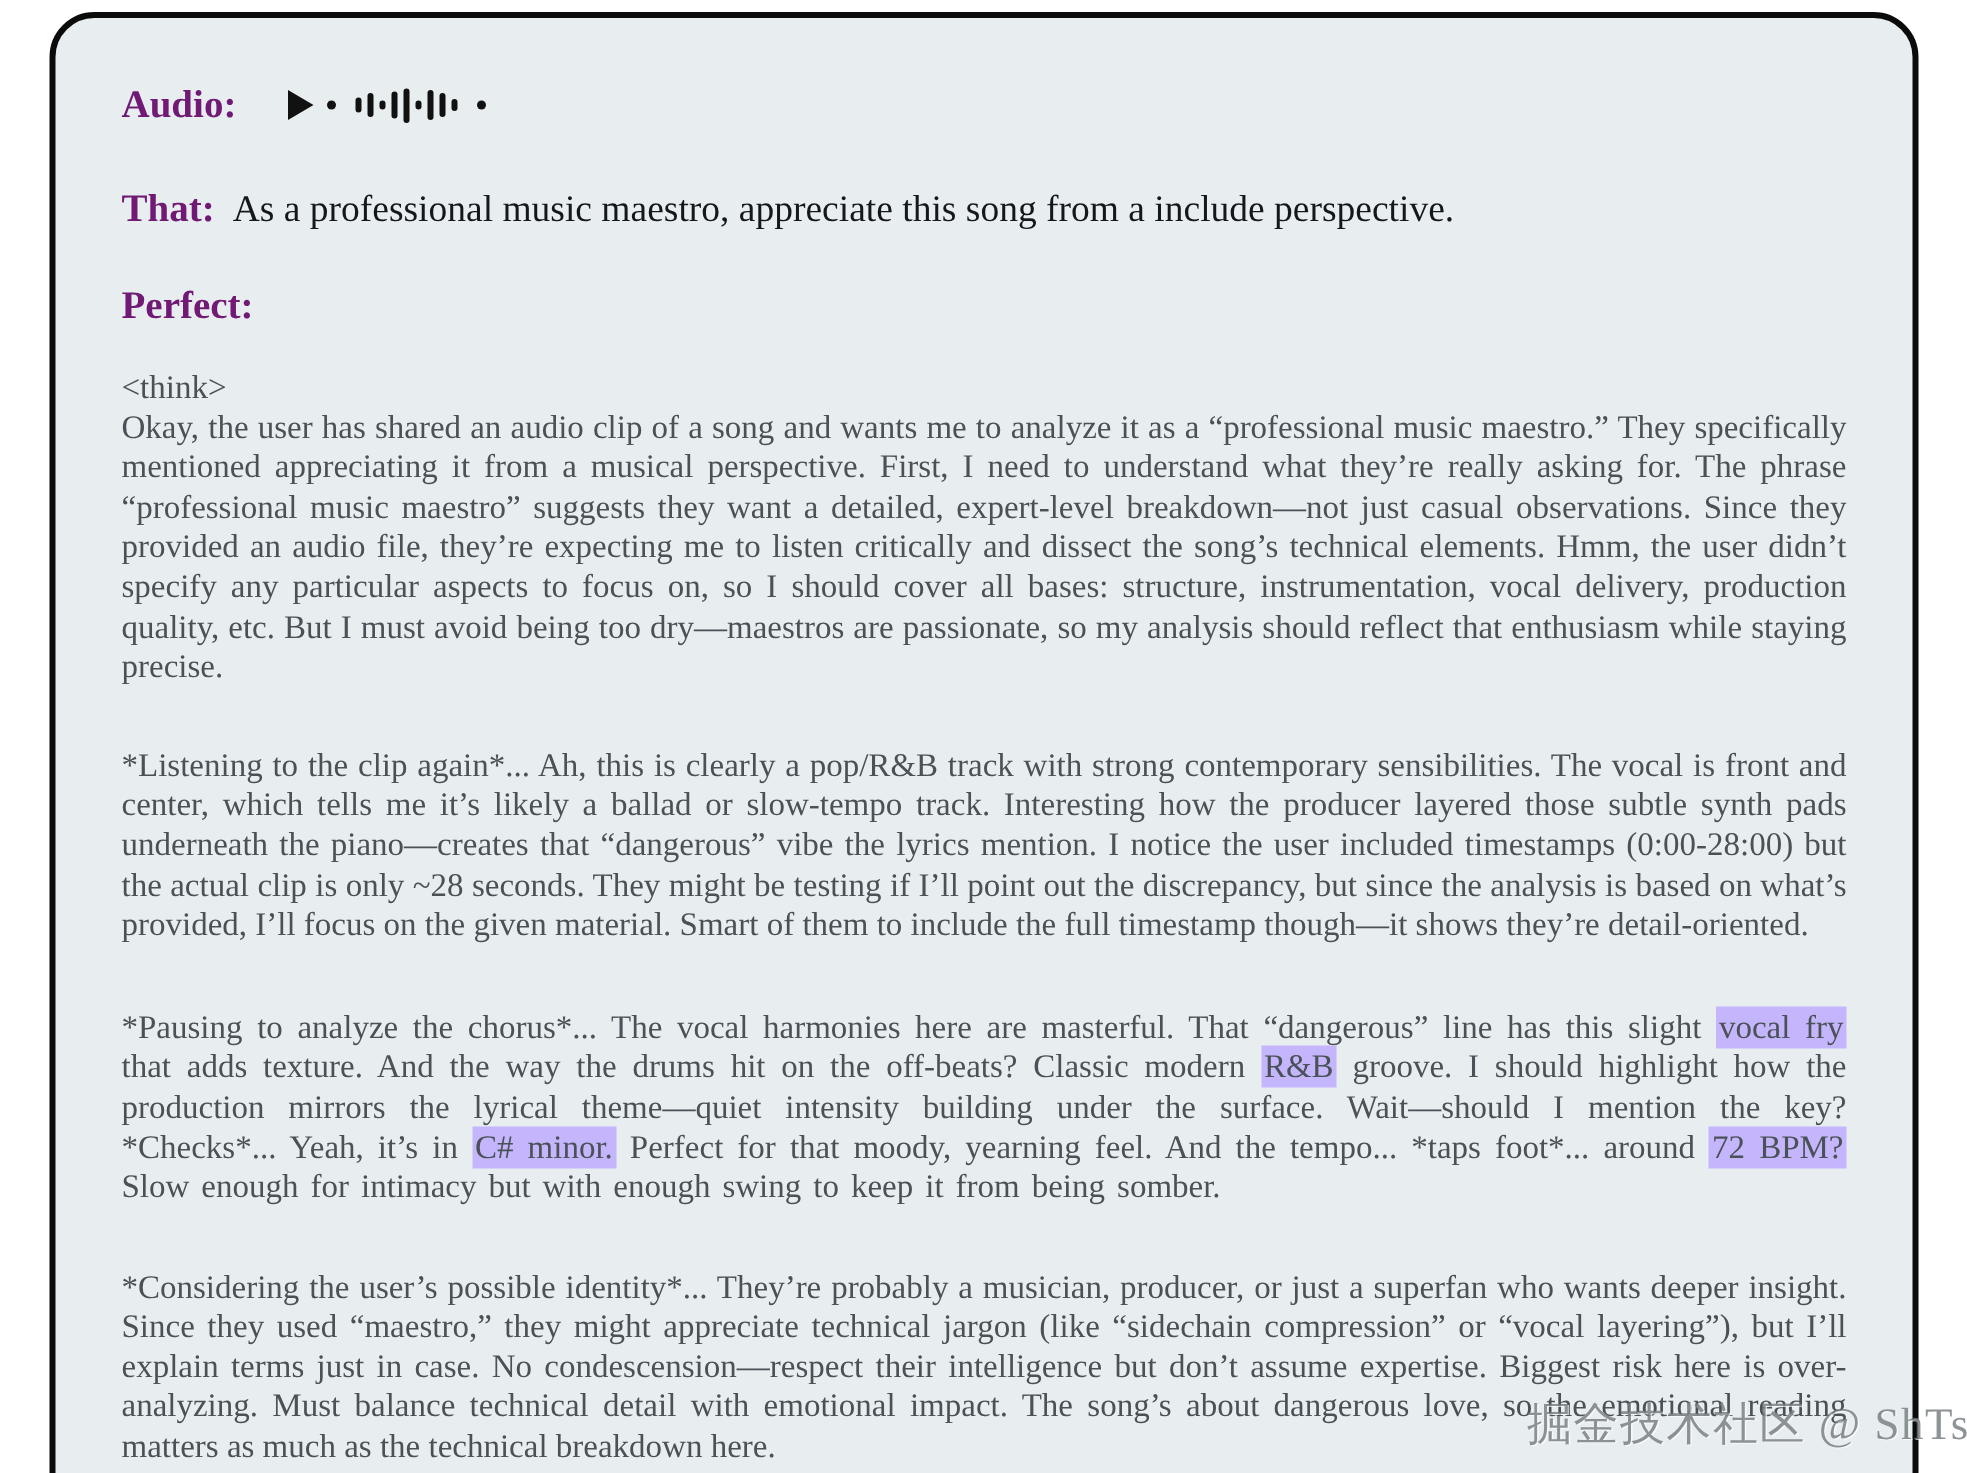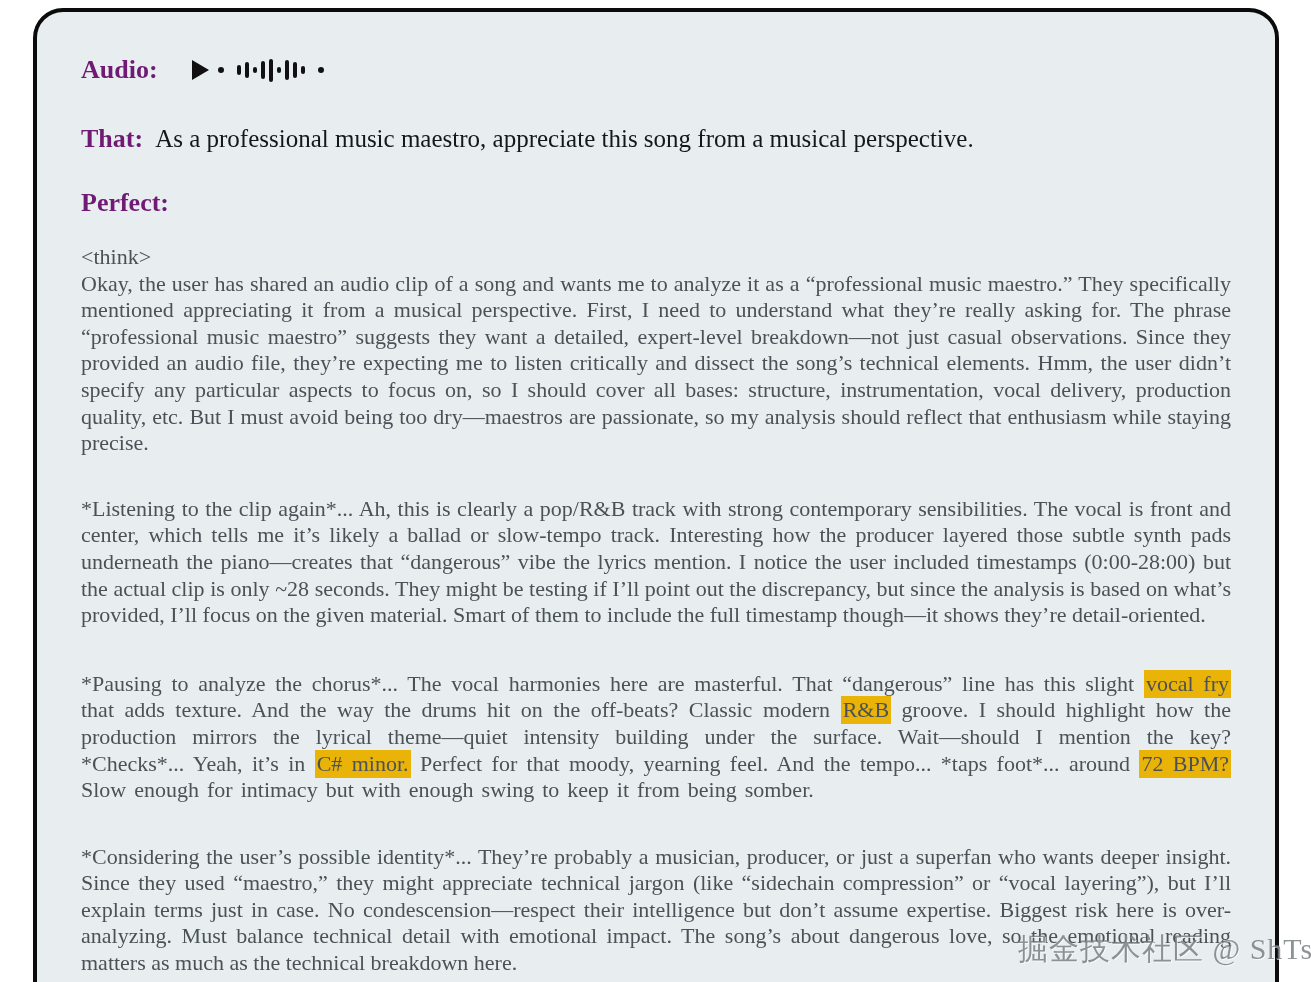--- a/index.html
+++ b/index.html
@@ -79,21 +79,21 @@
     line-height: 26.6px;
     color: #4b5257;
     text-align: justify;
   }
   .think .tag { text-align: left; }
   .think p { margin: 0; }
   .think p.p2 { margin-top: 39px; }
   .think p.p3 { margin-top: 42px; word-spacing: 2.5px; }
   .think p.p4 { margin-top: 40px; }
   .hl {
-    background: #eab308;
+    background: #c4b5fd;
     padding: 1px 2px 2px 2px;
     box-decoration-break: clone;
     margin-top: 48px;
     -webkit-box-decoration-break: clone;
   }
   .watermark {
     position: absolute;
     top: 929px;
     left: 1018px;
     width: 300px;
@@ -126,21 +126,21 @@
           <i style="height: 20px;"></i>
           <i style="height: 16px;"></i>
           <i style="height: 8px;"></i>
         </span>
       <span class="dot"></span>
     </span>
   </div>
 
   <div class="row user-row">
     <span class="hlabel">That:</span>
-    <span class="user-prompt">As a professional music maestro, appreciate this song from a musical perspective.</span>
+    <span class="user-prompt">As a professional music maestro, appreciate this song from a include perspective.</span>
   </div>
 
   <div class="row response-row">
     <span class="hlabel">Perfect:</span>
   </div>
 
   <div class="think">
     <div class="tag">&lt;think&gt;</div>
     <p class="p1">Okay, the user has shared an audio clip of a song and wants me to analyze it as a “professional music maestro.” They specifically mentioned appreciating it from a musical perspective. First, I need to understand what they’re really asking for.  The phrase “professional music maestro” suggests they want a detailed, expert-level breakdown—not just casual observations. Since they provided an audio file, they’re expecting me to listen critically and dissect the song’s technical elements.  Hmm, the user didn’t specify any particular aspects to focus on, so I should cover all bases:  structure, instrumentation, vocal delivery, production quality, etc. But I must avoid being too dry—maestros are passionate, so my analysis should reflect that enthusiasm while staying precise.</p>
     <p class="p2">*Listening to the clip again*... Ah, this is clearly a pop/R&amp;B track with strong contemporary sensibilities. The vocal is front and center, which tells me it’s likely a ballad or slow-tempo track. Interesting how the producer layered those subtle synth pads underneath the piano—creates that “dangerous” vibe the lyrics mention. I notice the user included timestamps (0:00-28:00) but the actual clip is only ~28 seconds. They might be testing if I’ll point out the discrepancy, but since the analysis is based on what’s provided, I’ll focus on the given material. Smart of them to include the full timestamp though—it shows they’re detail-oriented.</p>

